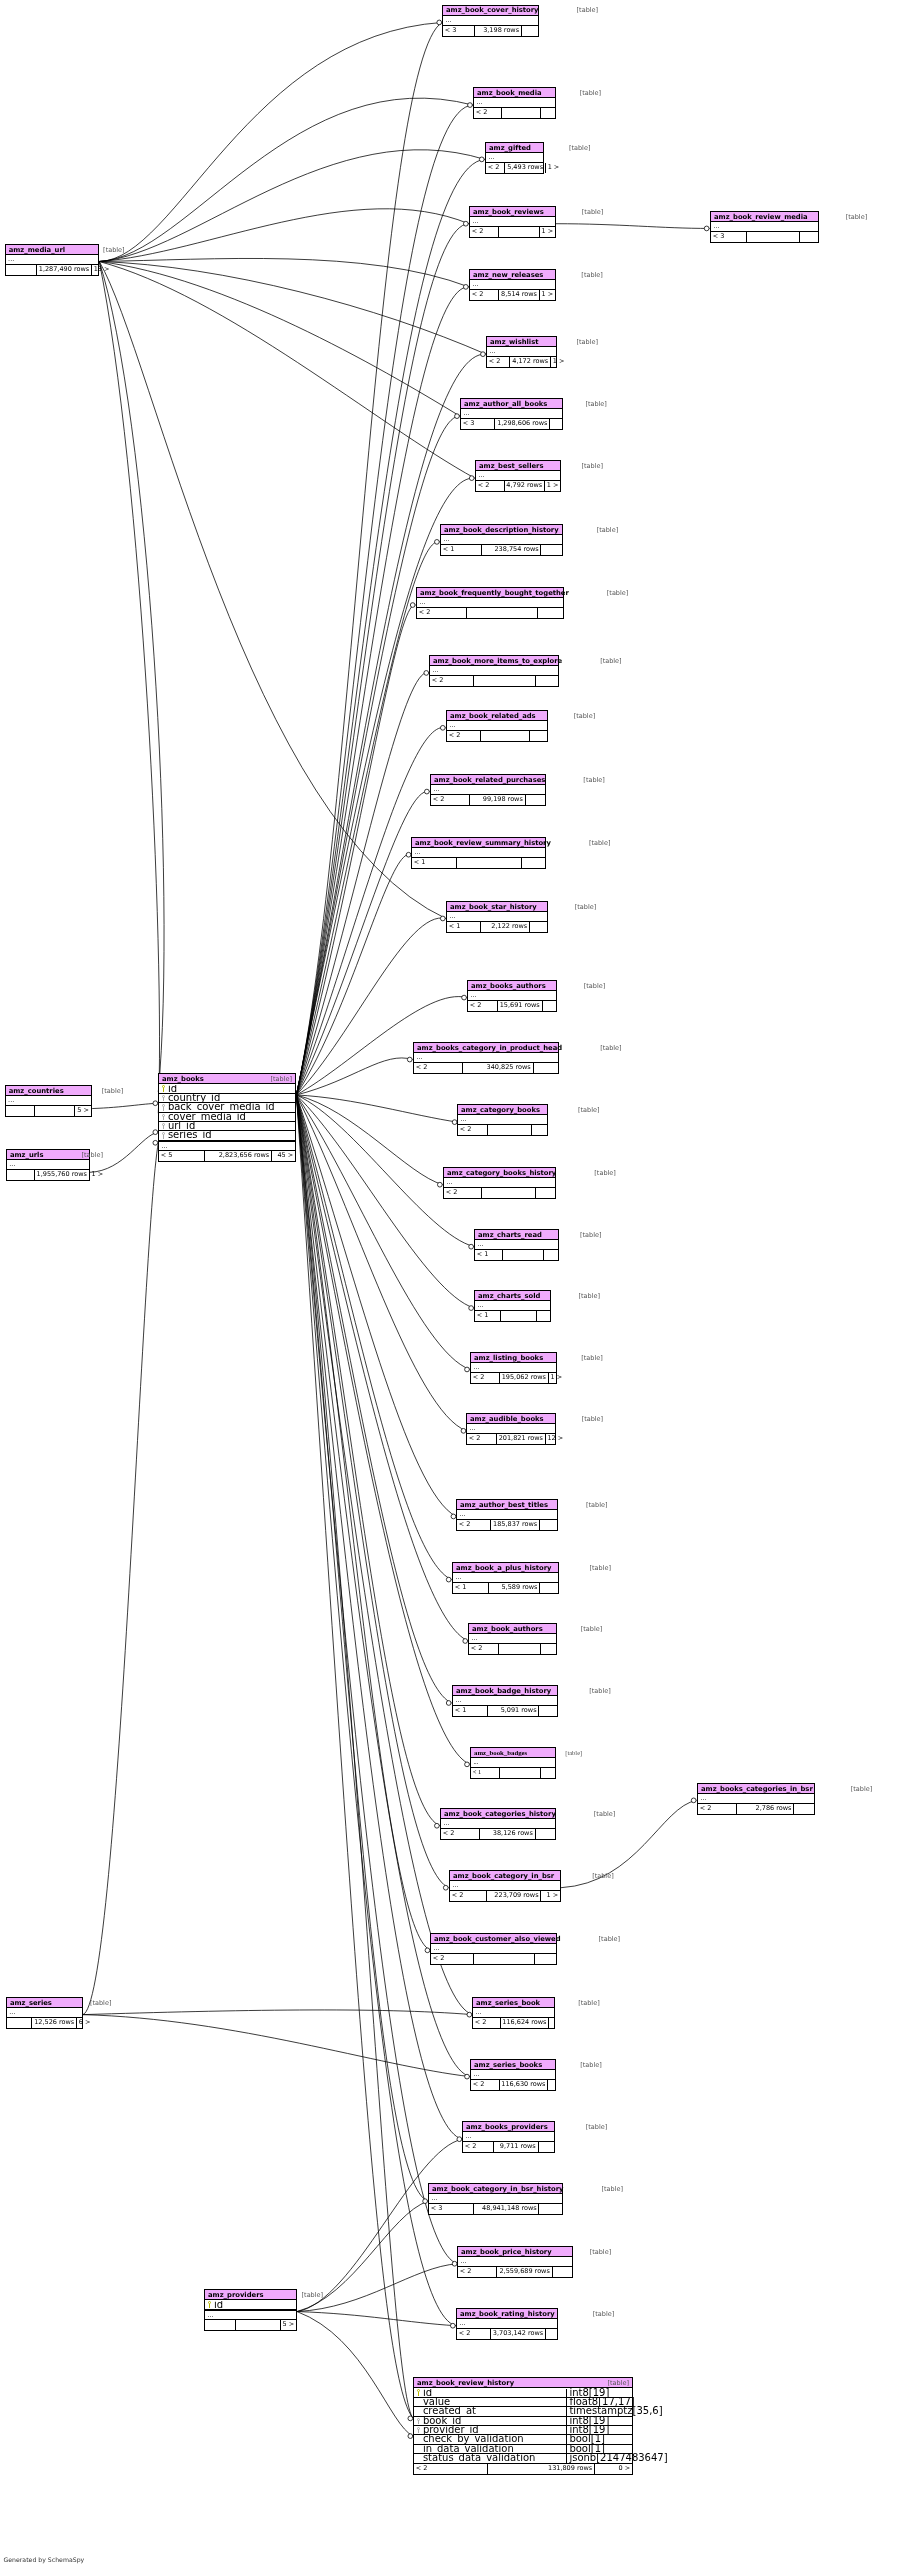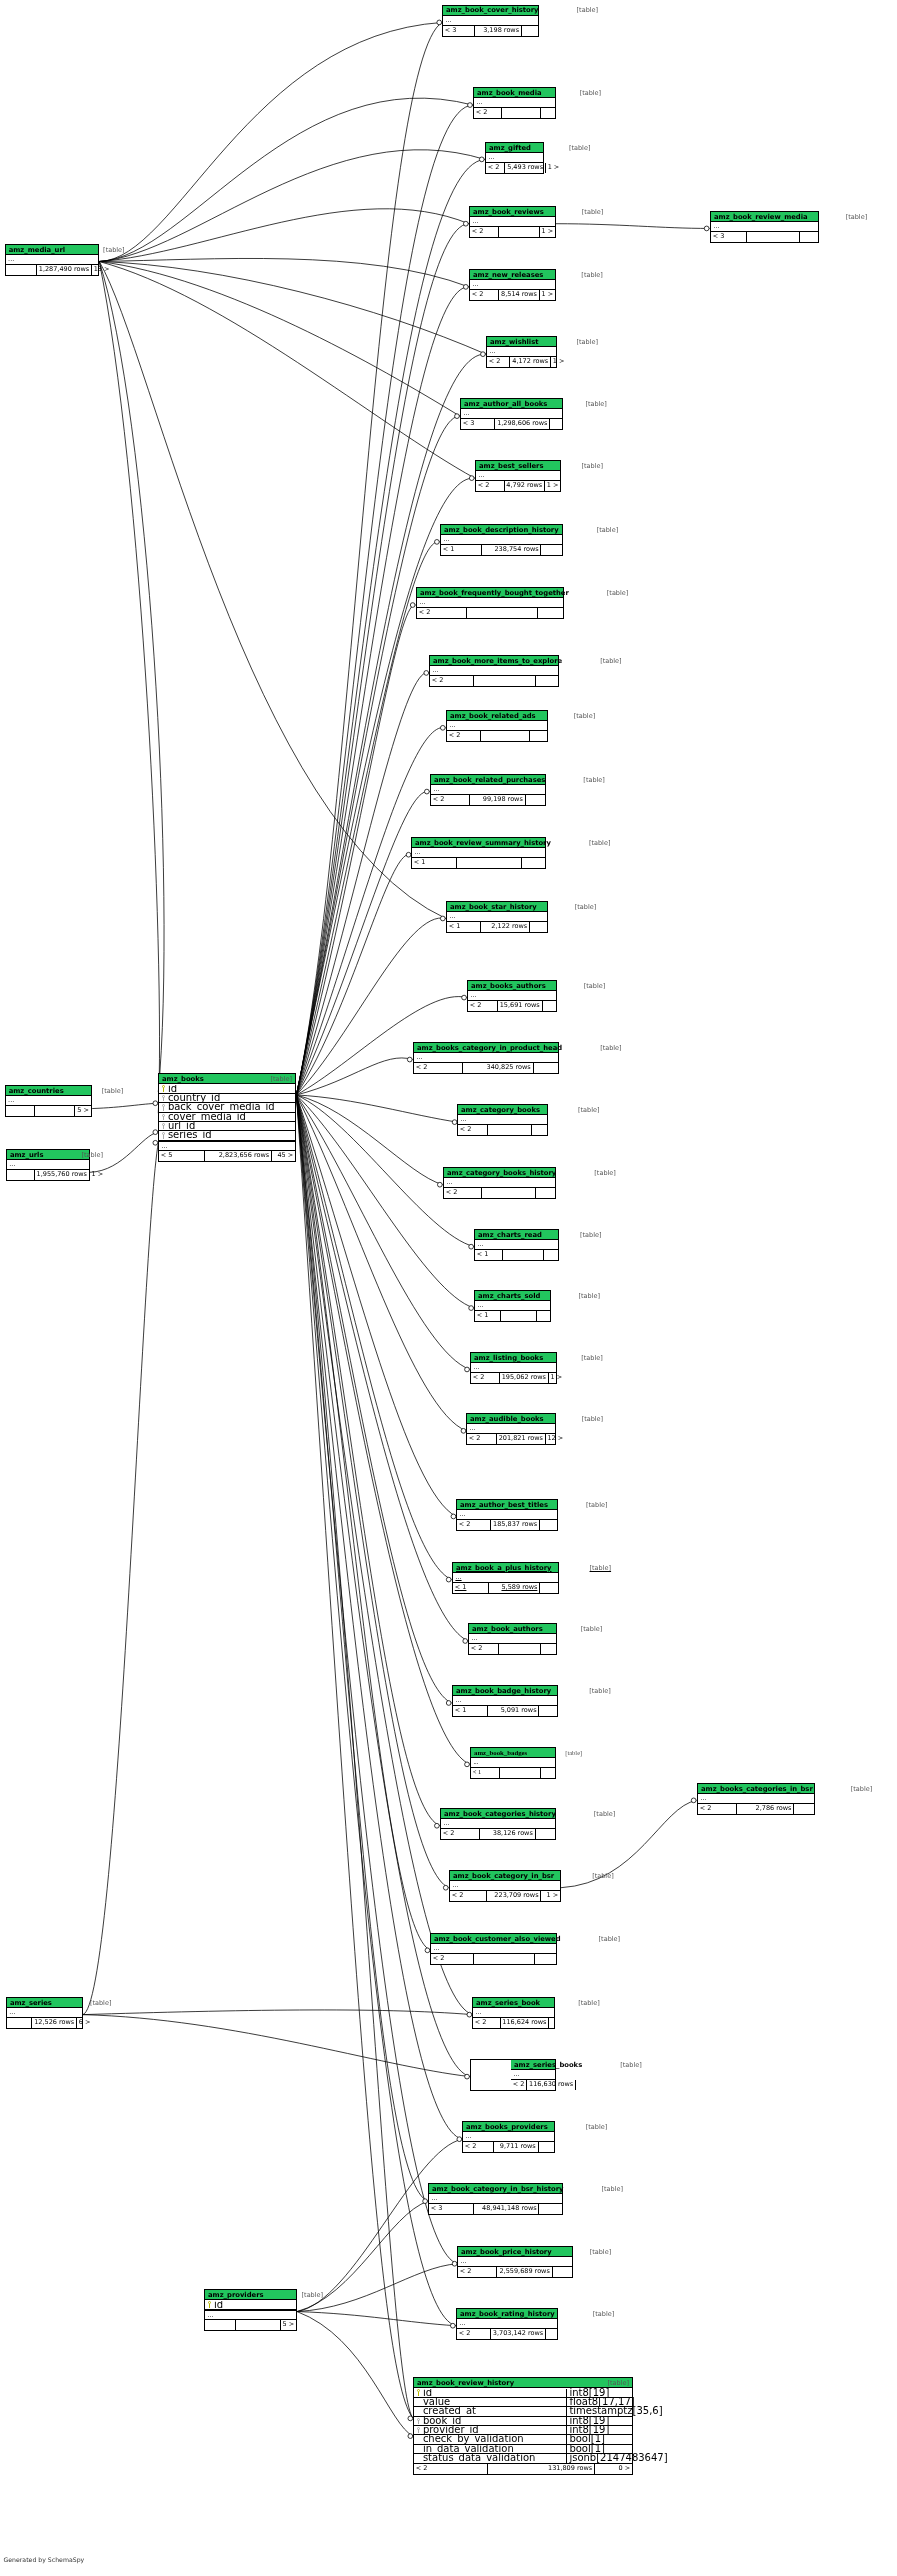--- a/index.html
+++ b/index.html
@@ -3,21 +3,21 @@
 <meta charset="utf-8">
 <title>SchemaSpy Relationships Diagram</title>
 <style>
   html,body{margin:0;padding:0;background:#ffffff;}
   body{font-family:"DejaVu Sans","Liberation Sans",sans-serif;}
   #canvas{position:relative;width:898px;height:2576px;background:#fff;overflow:hidden;}
   #edges{position:absolute;left:0;top:0;width:898px;height:2576px;pointer-events:none;}
 
   .tbl{position:absolute;border:0.9px solid #000;background:#fff;box-sizing:border-box;}
   .tbl .hdr{display:flex;align-items:center;justify-content:space-between;
-            background:#22c55e;border-bottom:0.9px solid #000;
+            background:#f0abfc;border-bottom:0.9px solid #000;
             padding:0.6px 3px;font-size:6.8px;font-weight:bold;color:#000;line-height:8.3px;white-space:nowrap;}
   .tbl .hdr .tag{font-weight:normal;color:#555;font-size:6.5px;padding-left:7px;margin-left:31px;}
   .tbl .col{display:flex;align-items:center;border-bottom:0.6px solid #000;
             font-size:10px;line-height:8.3px;padding:0;height:9.4px;box-sizing:border-box;}
   .tbl .col .cname{flex:1;padding-left:2.4px;display:flex;align-items:center;gap:2.4px;white-space:nowrap;overflow:hidden;}
   .tbl .col .ctype{border-left:0.6px solid #000;padding:0 2.4px;width:66px;box-sizing:border-box;white-space:nowrap;}
   .tbl .ellip{border-bottom:0.9px solid #000;font-size:6.5px;line-height:8.9px;height:10px;
               padding-left:2.4px;box-sizing:border-box;color:#000;}
   .tbl .ellip.thick-top{border-top:0.9px solid #000;}
   .tbl .foot{display:flex;font-size:6.5px;line-height:8.9px;height:10px;box-sizing:border-box;}
@@ -577,21 +577,21 @@
           <span>amz_author_best_titles</span>
           <span class="tag">[table]</span>
         </div>
         <div class="ellip">...</div>
         <div class="foot">
           <div class="f1">&lt; 2</div>
           <div class="f2">185,837 rows</div>
           <div class="f3"></div>
         </div>
       </div>
-      <div class="tbl" style="left: 452px; top: 1562px; width: 107px; text-decoration: underline;">
+      <div class="tbl" style="left: 452px; top: 1562px; width: 107px;">
         <div class="hdr">
           <span>amz_book_a_plus_history</span>
           <span class="tag">[table]</span>
         </div>
         <div class="ellip">...</div>
         <div class="foot">
           <div class="f1">&lt; 1</div>
           <div class="f2">5,589 rows</div>
           <div class="f3"></div>
         </div>
@@ -673,21 +673,21 @@
           <span>amz_series_book</span>
           <span class="tag">[table]</span>
         </div>
         <div class="ellip">...</div>
         <div class="foot">
           <div class="f1">&lt; 2</div>
           <div class="f2">116,624 rows</div>
           <div class="f3"></div>
         </div>
       </div>
-      <div class="tbl" style="left: 470px; top: 2059px; width: 86px; padding-left: 40px;">
+      <div class="tbl" style="left: 470px; top: 2059px; width: 86px;">
         <div class="hdr">
           <span>amz_series_books</span>
           <span class="tag">[table]</span>
         </div>
         <div class="ellip">...</div>
         <div class="foot">
           <div class="f1">&lt; 2</div>
           <div class="f2">116,630 rows</div>
           <div class="f3"></div>
         </div>

